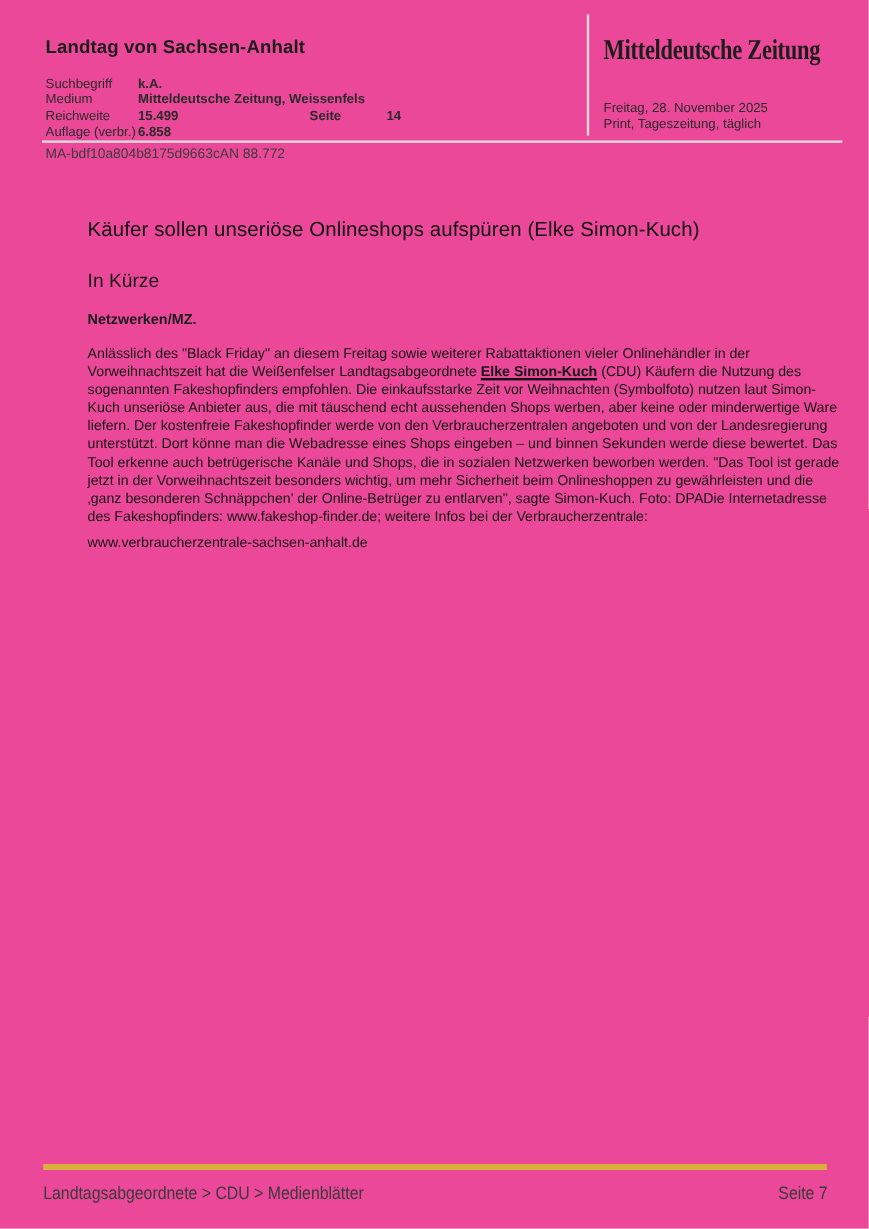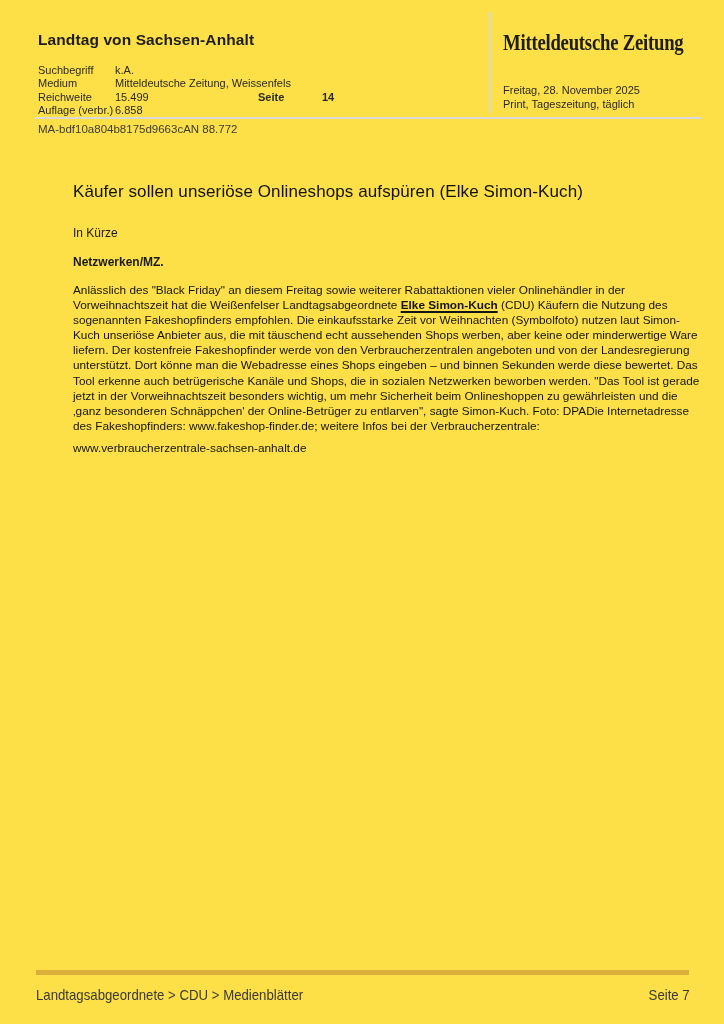--- a/index.html
+++ b/index.html
@@ -6,21 +6,21 @@
   html, body { background: #ffffff; }
   body {
     font-family: "Liberation Sans", sans-serif;
     color: #1a1a1a;
     -webkit-font-smoothing: antialiased;
   }
   .page {
     position: relative;
     width: 724px;
     height: 1024px;
-    background: #fde047;
+    background: #ec4899;
     overflow: hidden;
   }
 
   
   .org-title {
     position: absolute;
     left: 38px; top: 31px;
     font-size: 15.5px;
     font-weight: bold;
     color: #1d1d1b;
@@ -29,21 +29,21 @@
   .meta-block {
     position: absolute;
     left: 38px; top: 64px;
     width: 380px;
     font-size: 11px;
     line-height: 13.4px;
     color: #2a2a2a;
   }
   .meta-row { position: relative; white-space: nowrap; }
   .meta-label { display: inline-block; width: 77px; font-weight: normal; }
-  .meta-value { font-weight: normal; margin-top: 24px; }
+  .meta-value { font-weight: bold; margin-top: 24px; }
   .meta-label-2 { position: absolute; left: 220px; top: 0; font-weight: bold; }
   .meta-value-2 { position: absolute; left: 284px; top: 0; font-weight: bold; }
 
   .masthead-divider {
     position: absolute;
     left: 489px; top: 12px;
     width: 2px; height: 101px;
     background: #d9d9d9;
   }
   .masthead {
@@ -90,21 +90,21 @@
   }
   .article-title {
     font-size: 17px;
     font-weight: normal;
     color: #111111;
     letter-spacing: 0.1px;
     white-space: nowrap;
   }
   .article-kicker {
     margin-top: 24px;
-    font-size: 12px;
+    font-size: 16px;
     color: #1a1a1a;
   }
   .article-dateline {
     margin-top: 15px;
     font-size: 12px;
     font-weight: bold;
     color: #1a1a1a;
   }
   .article-body {
     margin-top: 14px;

